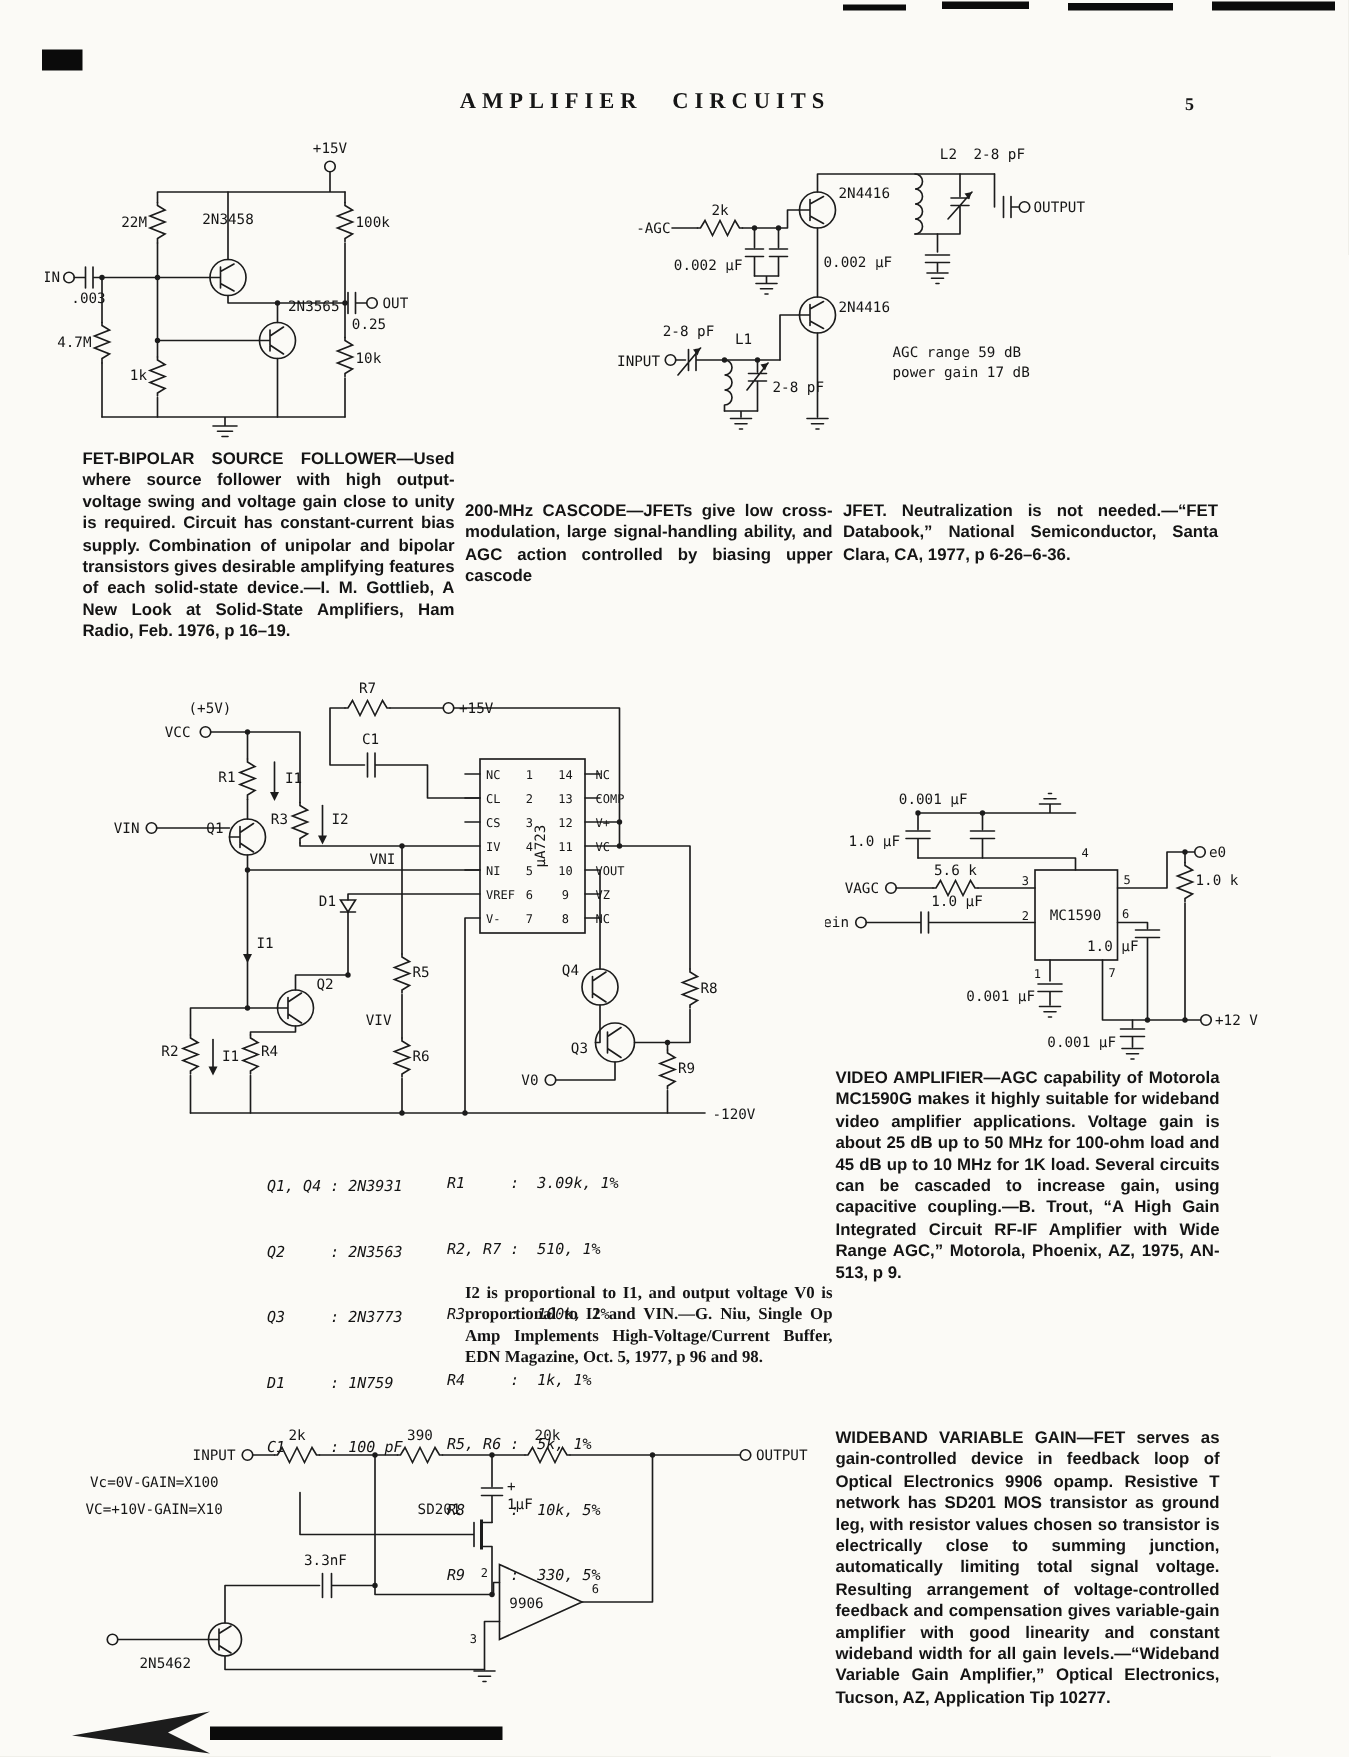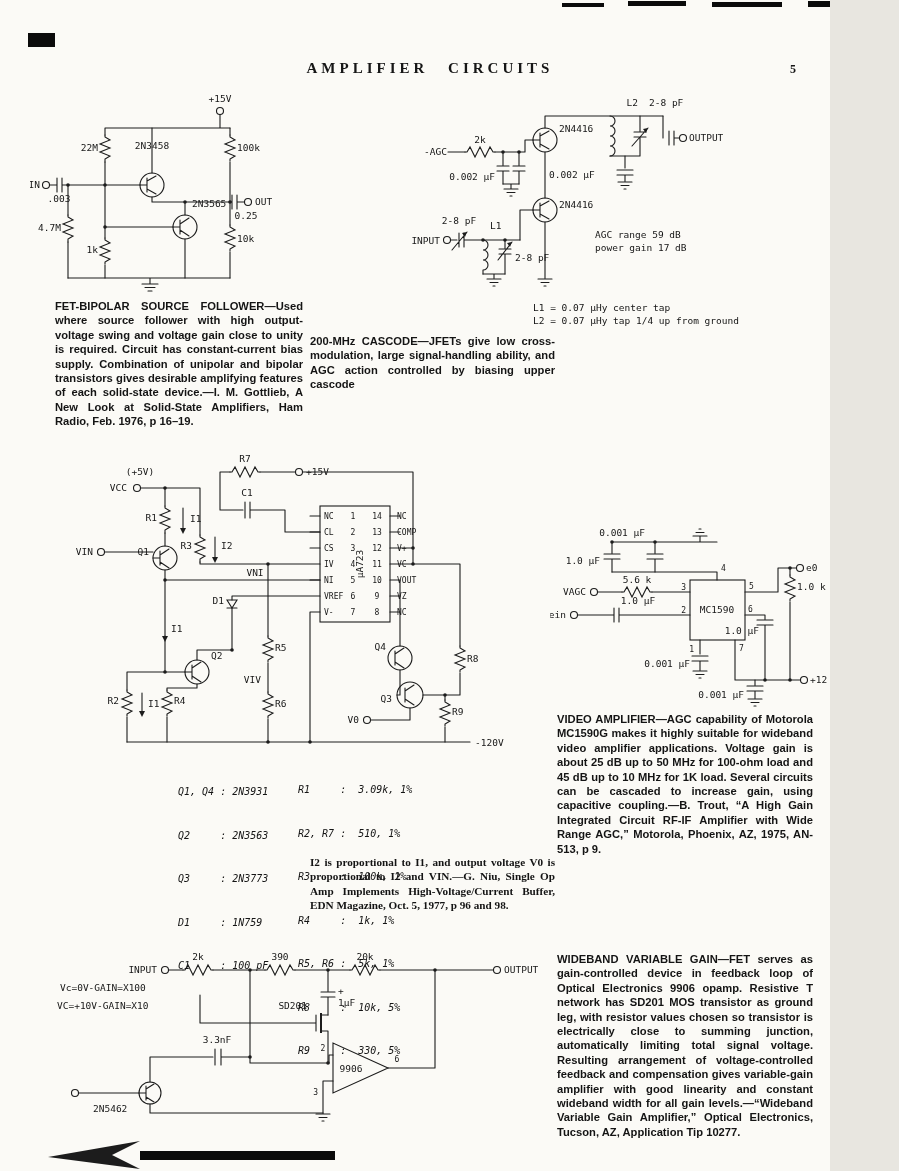--- a/index.html
+++ b/index.html
@@ -1,16 +1,16 @@
 <!DOCTYPE html>
 <html><head>
 <meta charset="utf-8">
 <style>
   html,body{margin:0;padding:0;background:#e8e6e0;}
-  #page{position:relative;width:830px;height:1171px;background:#fbfaf6;overflow:hidden;
+  #page{position:relative;width:899px;height:1171px;background:#fbfaf6;overflow:hidden;
         font-family:"Liberation Sans",sans-serif;color:#161616;}
   .abs{position:absolute;}
   .page-title{font-family:"Liberation Serif",serif;font-weight:bold;font-size:15px;
               letter-spacing:4px;word-spacing:12px;text-align:center;}
   .page-num{font-family:"Liberation Serif",serif;font-weight:bold;font-size:12px;}
   .caption{font-weight:bold;font-size:11.2px;line-height:14.4px;text-align:justify;color:#141414;}
   .parts{font-family:"DejaVu Sans Mono",monospace;font-size:10px;line-height:14.5px;white-space:pre;color:#141414;font-style:italic;}
   .notes{font-family:"DejaVu Sans Mono",monospace;font-size:9.5px;line-height:13px;color:#141414;}
   .mark{background:#0b0b0b;}
   svg text{font-family:"DejaVu Sans Mono",monospace;font-size:9.5px;fill:#161616;}
@@ -131,27 +131,24 @@
         <text x="45" y="156" text-anchor="end">INPUT</text>
         <text x="64" y="136" text-anchor="middle">2-8 pF</text>
         <text x="95" y="141">L1</text>
         <text x="120" y="173">2-8 pF</text>
         <text x="200" y="150">AGC range 59 dB</text>
         <text x="200" y="163">power gain 17 dB</text>
       </g>
     </svg>
   </div>
 
-  <div class="abs notes" style="left:533px;top:301px;">
-    <div>L1 = 0.07 µHy center tap</div>
-    <div>L2 = 0.07 µHy tap 1/4 up from ground</div>
-  </div>
 
   <div class="abs caption" style="left:55px;top:299px;width:248px;">FET-BIPOLAR SOURCE FOLLOWER—Used where source follower with high output-voltage swing and voltage gain close to unity is required. Circuit has constant-current bias supply. Combination of unipolar and bipolar transistors gives desirable amplifying features of each solid-state device.—I. M. Gottlieb, A New Look at Solid-State Amplifiers, Ham Radio, Feb. 1976, p 16–19.</div>
   <div class="abs caption" style="left:310px;top:334px;width:245px;">200-MHz CASCODE—JFETs give low cross-modulation, large signal-handling ability, and AGC action controlled by biasing upper cascode</div>
+  <div class="abs caption" style="left:562px;top:334px;width:250px;">JFET. Neutralization is not needed.—“FET Databook,” National Semiconductor, Santa Clara, CA, 1977, p 6-26–6-36.</div>
 
   <div class="abs" style="left:45px;top:450px;">
     <svg width="480" height="310" viewBox="0 0 480 310">
       <g>
         <circle class="w" cx="92" cy="38" r="3.5"></circle>
         <path class="w" d="M95.5,38 H155 M120,38 V56 M120,83 V96 M155,38 V85"></path>
         <path class="w" d="M120,56 l0,2 l5,3 l-10,4 l10,4 l-10,4 l10,4 l-5,3 l0,3"></path>
         <path class="w" d="M138,58 V80"></path>
           <polygon class="fillb" points="138,84 135,78 141,78"></polygon>
         <circle class="w" cx="120" cy="108" r="12"></circle>

